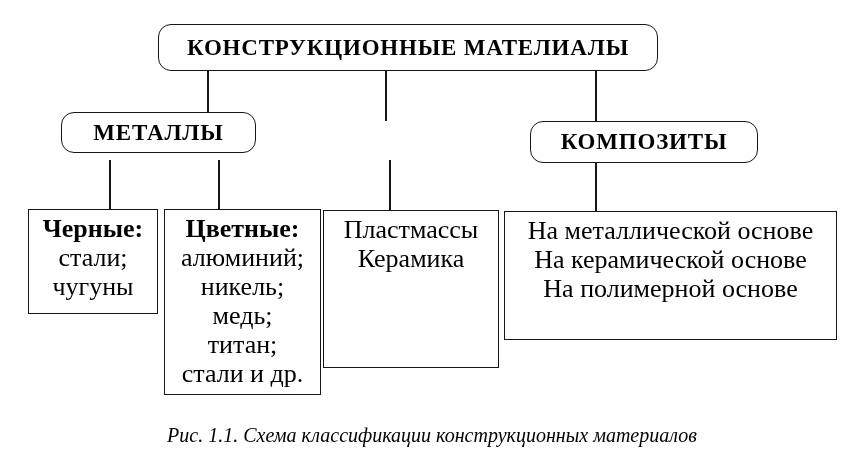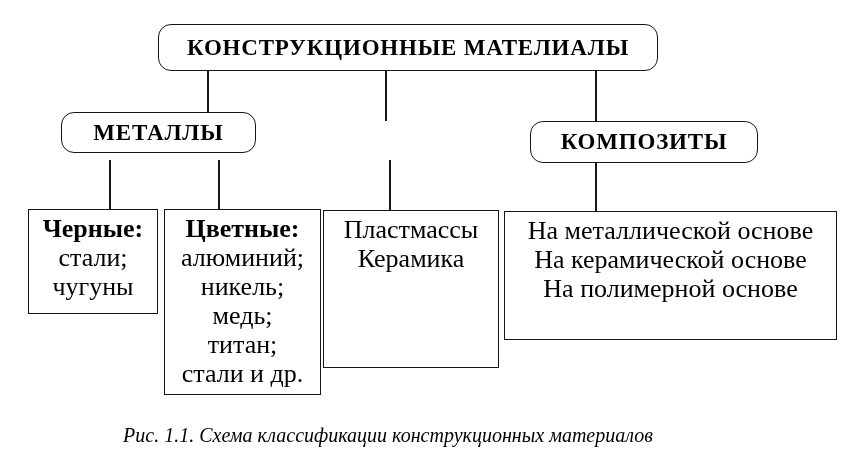--- a/index.html
+++ b/index.html
@@ -44,20 +44,21 @@
   }
   .caption {
     position: absolute;
     left: 0;
     top: 424px;
     width: 776px;
     text-align: center;
     font-style: italic;
     font-size: 20px;
     color: #000000;
+    padding-left: 44px;
   }
 </style>
 </head>
 <body>
 
 <div class="canvas">
 
   <div class="connector" style="left:207px; top:71px; height:50px;"></div>
   <div class="connector" style="left:385px; top:71px; height:50px;"></div>
   <div class="connector" style="left:595px; top:71px; height:51px;"></div>

